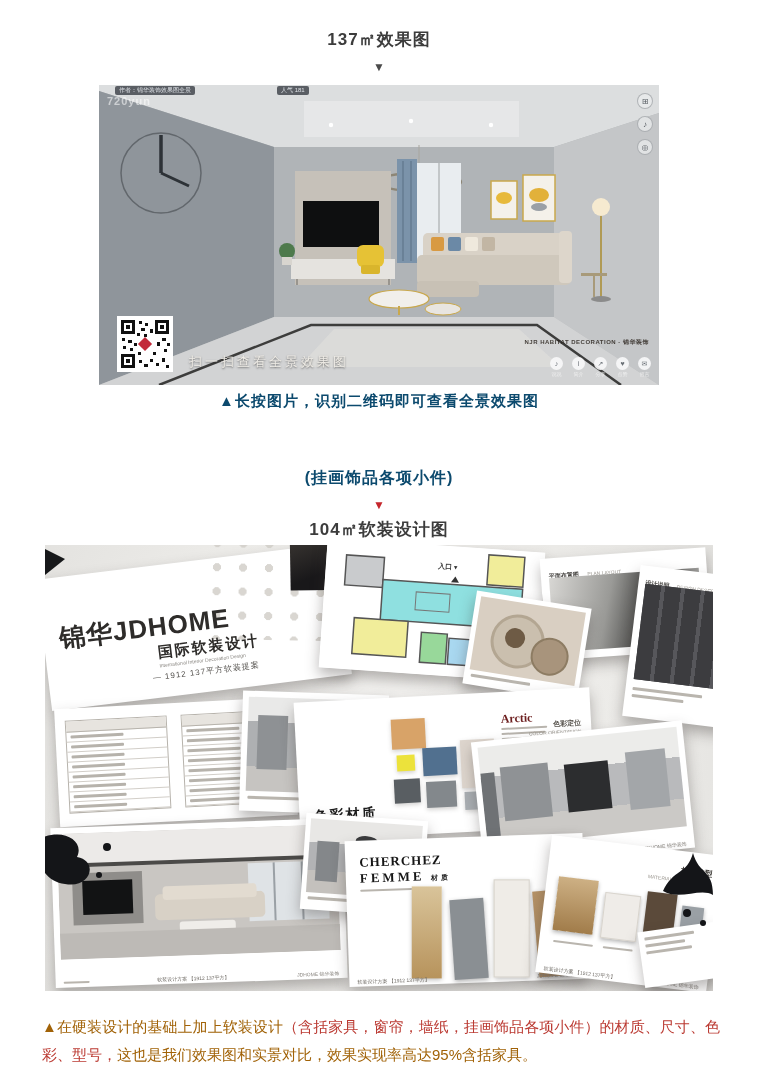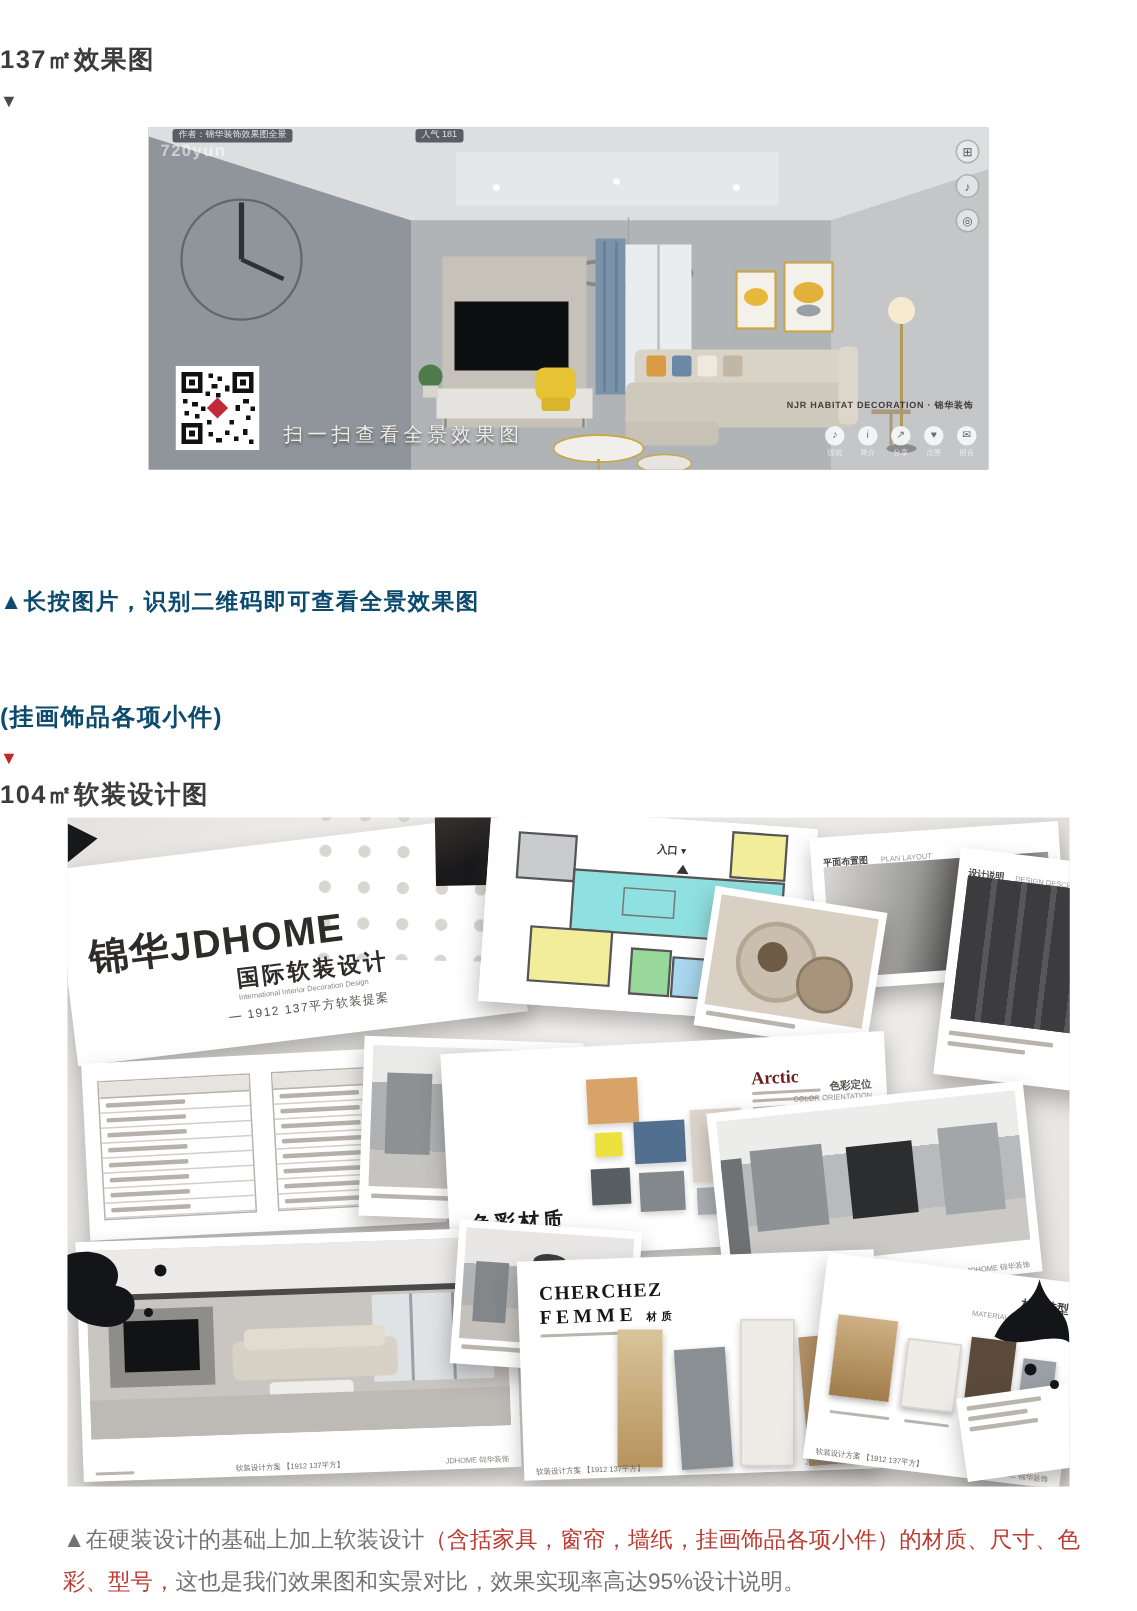--- a/index.html
+++ b/index.html
@@ -1,28 +1,28 @@
 <!DOCTYPE html>
 <html><head>
 <meta charset="utf-8">
 <style>
   html,body{margin:0;padding:0;background:#ffffff;}
   body{width:758px;height:1074px;position:relative;overflow:hidden;
        font-family:"Liberation Sans","DejaVu Sans",sans-serif;color:#3b3b3b;}
   .abs{position:absolute;}
-  .ctr{left:0;width:758px;}
+  .ctr{left:0;width:758px;text-align:center;}
 
   
   .sec-title{font-size:17px;font-weight:700;color:#3c3c3c;letter-spacing:1px;}
   .arrow-dark{font-size:12px;color:#4a4a4a;}
   .arrow-red{font-size:12px;color:#c5262c;}
   .red-caption{font-size:15px;font-weight:700;color:#0c4a6e;letter-spacing:1px;}
 
   
-  .pano{left:99px;top:85px;width:560px;height:228px;background:#b9bcbe;overflow:hidden;}
+  .pano{left:99px;top:85px;width:560px;height:300px;background:#b9bcbe;overflow:hidden;}
   .pano svg{display:block;}
   .pano-pill{position:absolute;top:1px;background:rgba(40,45,52,.72);color:#dfe3e8;
              font-size:6px;line-height:9px;padding:0 4px;border-radius:2px;white-space:nowrap;}
   .pill-author{left:16px;}
   .pill-views{left:178px;}
   .wm-720{position:absolute;left:8px;top:10px;font-size:11px;font-weight:700;
            color:rgba(255,255,255,.55);letter-spacing:1px;}
   .corner-btns{position:absolute;right:6px;top:8px;display:flex;flex-direction:column;gap:7px;}
   .corner-btn{width:16px;height:16px;border-radius:50%;background:rgba(235,236,238,.75);
               border:1px solid rgba(120,125,130,.5);color:#555a60;font-size:8px;line-height:16px;
@@ -46,21 +46,21 @@
   .trow{height:9px;border-bottom:1px solid #d2cec8;display:flex;align-items:center;padding-left:4px;}
   .tbar{display:inline-block;width:55%;height:3px;background:#b6b2ab;border-radius:1px;}
   .mini-table{border:1px solid #b7b3ac;background:#fff;}
   .mini-table .thead{height:10px;background:#e7e4df;border-bottom:1px solid #b7b3ac;}
   .foot-strip{position:absolute;left:0;right:0;bottom:2px;display:flex;justify-content:space-between;
               align-items:center;padding:0 8px;font-size:5px;color:#8a8680;}
   .swatch{position:absolute;box-shadow:0 2px 4px rgba(80,75,70,.25);}
 
   
   .note{left:42px;top:998px;width:678px;font-size:15px;line-height:28px;text-align:justify;}
-  .note .g{color:#737373;}
+  .note .g{color:#a16207;}
   .note .r{color:#bb3a32;}
 </style>
 </head>
 <body>
 
 <div class="abs ctr sec-title" style="top:28px;">137㎡效果图</div>
 <div class="abs ctr arrow-dark" style="top:60px;">▼</div>
 
 <div class="abs pano">
 
@@ -449,14 +449,14 @@
       <circle cx="62" cy="48" r="3" fill="#141518"></circle>
   </svg>
   <svg class="abs" style="left:612px;top:302px;" width="60" height="84">
     <path d="M6,44 C16,22 30,28 36,6 C42,28 56,22 56,48 C44,40 22,54 6,44 Z" fill="#141518"></path>
     <circle cx="30" cy="66" r="4" fill="#141518"></circle>
       <circle cx="46" cy="76" r="3" fill="#141518"></circle>
   </svg>
 </div>
 
 <p class="abs note">
-  <span class="g">▲在硬装设计的基础上加上软装设计</span><span class="r">（含括家具，窗帘，墙纸，挂画饰品各项小件）的材质、尺寸、色彩、型号，</span><span class="g">这也是我们效果图和实景对比，效果实现率高达95%设计说明。</span>
+  <span class="g">▲在硬装设计的基础上加上软装设计</span><span class="r">（含括家具，窗帘，墙纸，挂画饰品各项小件）的材质、尺寸、色彩、型号，</span><span class="g">这也是我们效果图和实景对比，效果实现率高达95%含括家具。</span>
 </p>
 
 </body></html>

